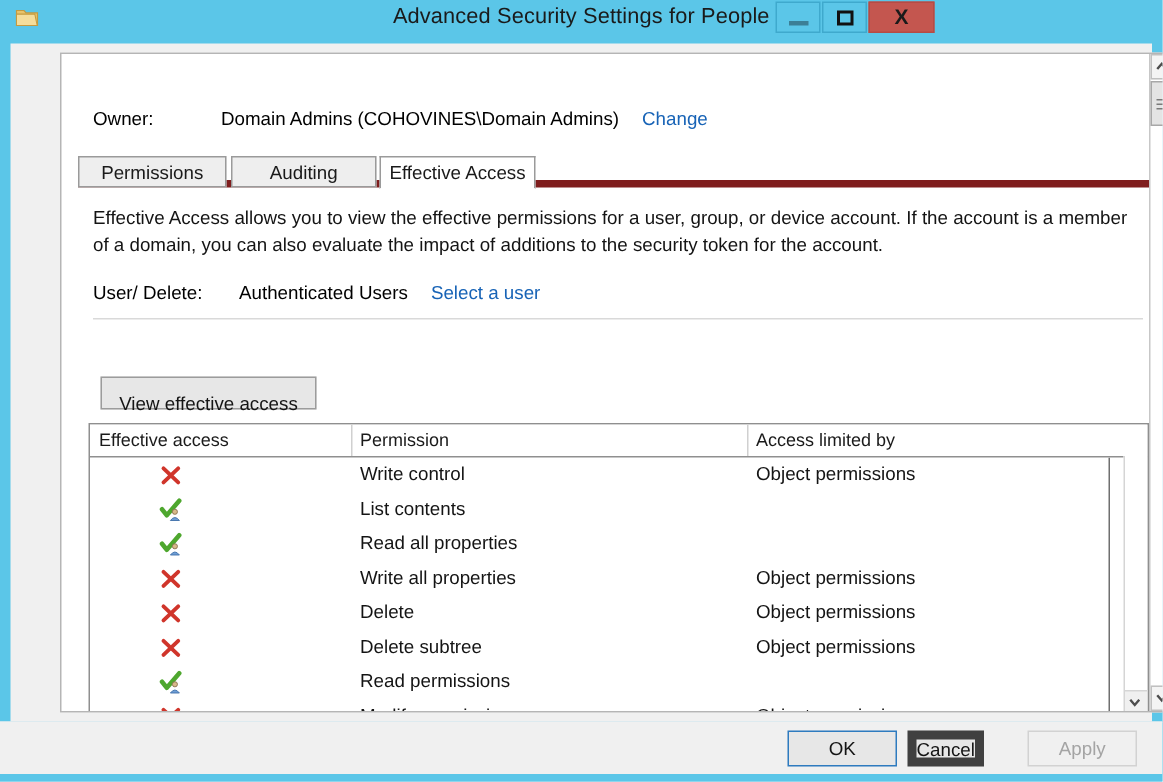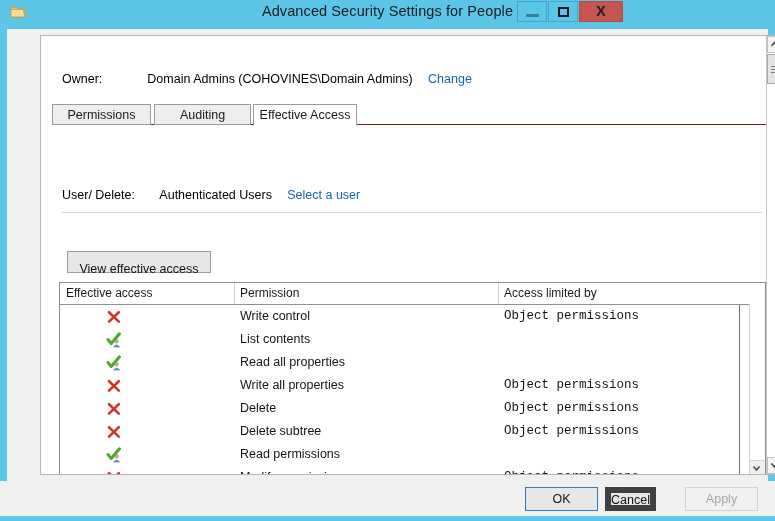--- a/index.html
+++ b/index.html
@@ -144,21 +144,21 @@
   }
   .owner-change { margin-left: 12px; }
 
   
   .tabstrip {
     position: absolute;
     left: 11px;
     top: 68px;
     height: 21px;
     width: 722px;
-    border-bottom: 1px solid #7f1d1d;
+    border-bottom: 5px solid #7f1d1d;
     box-sizing: border-box;
   }
   .tab {
     position: absolute;
     top: 0;
     height: 21px;
     line-height: 20px;
     text-align: center;
     font-size: 12.5px;
     background: #eeeeee;
@@ -290,21 +290,20 @@
     white-space: nowrap;
     color: #141414;
   }
   .cell-limit {
     position: absolute;
     left: 444px;
     top: 4px;
     font-size: 12.5px;
     white-space: nowrap;
     color: #141414;
-    font-family: Liberation Mono, monospace;
   }
   .col-divider {
     position: absolute;
     left: 679px;
     top: 0;
     width: 1px;
     height: 172px;
     background: #6f6f6f;
   }
 
@@ -454,20 +453,21 @@
         <span class="owner-value">Domain Admins (COHOVINES\Domain Admins)</span>
         <a class="link owner-change">Change</a>
       </div>
 
       <div class="tabstrip">
         <div class="tab t1">Permissions</div>
         <div class="tab t2">Auditing</div>
         <div class="tab t3">Effective Access</div>
       </div>
 
+      <div class="description">Effective Access allows you to view the effective permissions for a user, group, or device account. If the account is a member of a domain, you can also evaluate the impact of additions to the security token for the account.</div>
 
       <div class="usergroup-row">
         <span class="ug-label">User/ Delete:</span>
         <span class="ug-value">Authenticated Users</span>
         <a class="link ug-select">Select a user</a>
       </div>
       <div class="hrule"></div>
 
       <button class="view-btn">View effective access</button>
 

